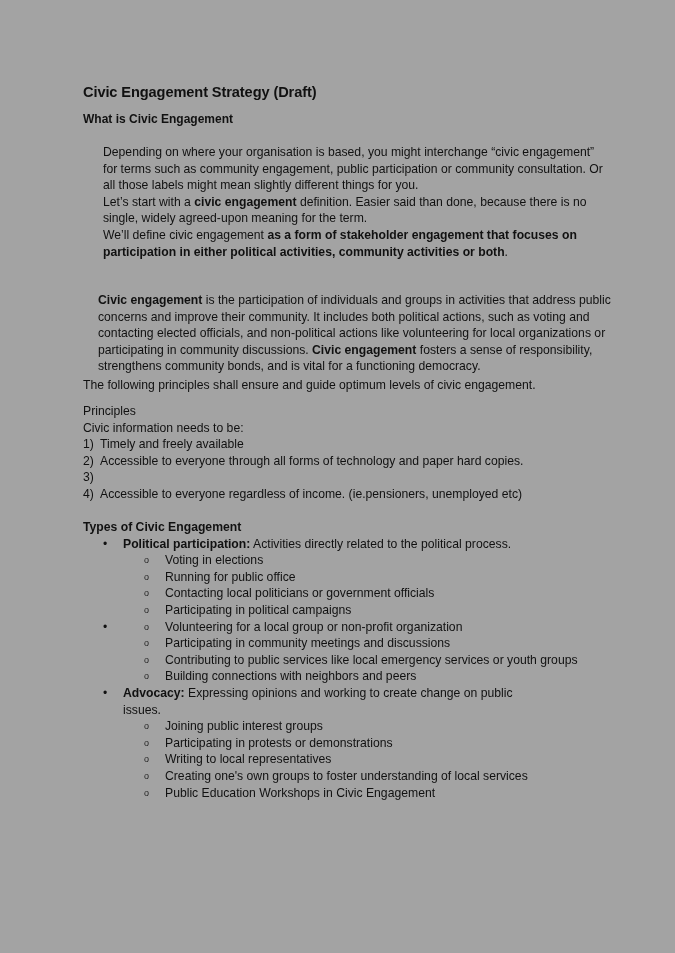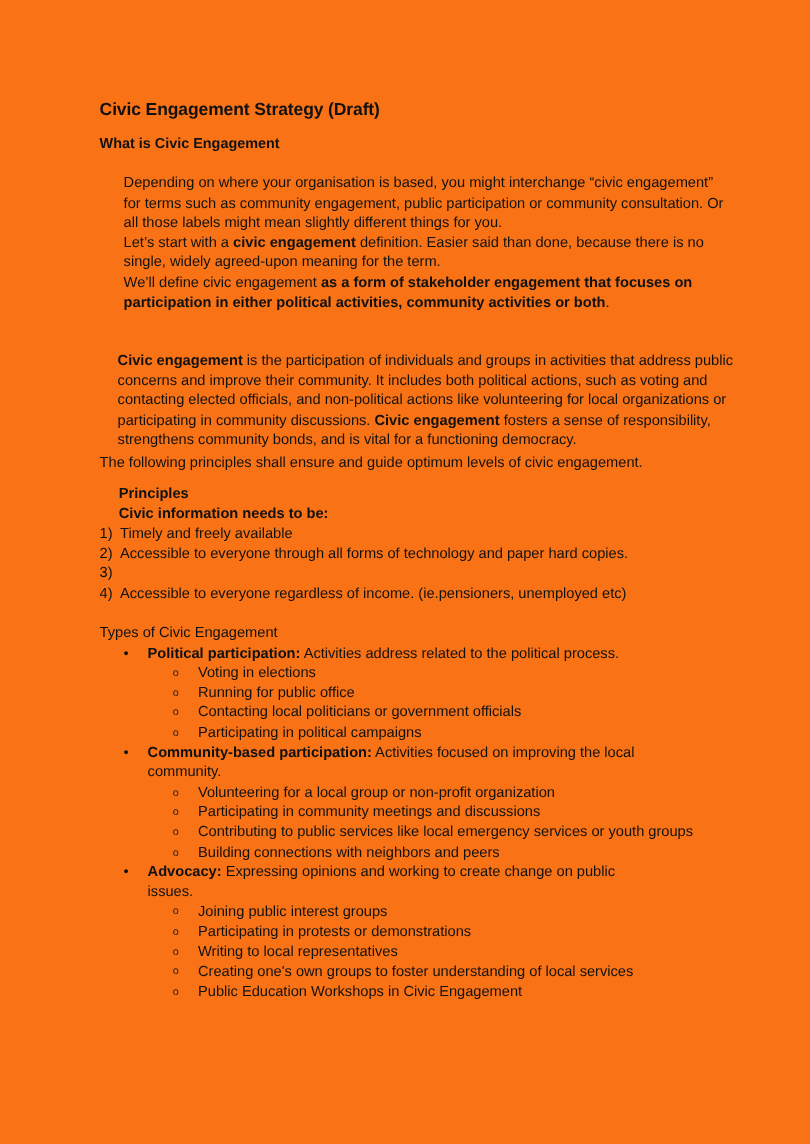--- a/index.html
+++ b/index.html
@@ -1,34 +1,34 @@
 <!DOCTYPE html>
 <html><head>
 <meta charset="utf-8">
 <style>
   html, body { margin: 0; padding: 0; background: #ffffff; }
   body {
     width: 675px; height: 953px; overflow: hidden; position: relative;
     font-family: "Liberation Sans", sans-serif; color: #111111;
     font-size: 12.2px; line-height: 16.6px;
   }
-  .page { position: absolute; left: 0; top: 0; width: 675px; height: 953px; background: #f97316; }
+  .page { position: absolute; left: 0; top: 0; width: 675px; height: 953px; background: #a3a3a3; }
   .title { position: absolute; left: 83px; top: 82px; font-size: 14.6px; font-weight: bold; line-height: 20px; letter-spacing: -0.1px; }
   .h2 { position: absolute; left: 83px; top: 111px; font-size: 12px; font-weight: bold; line-height: 17px; }
   .intro { position: absolute; left: 103px; top: 144px; width: 500px; }
   .intro p { margin: 0; }
   .para { position: absolute; left: 83px; top: 277px; width: 520px; margin: 15px; }
   .follow { position: absolute; left: 83px; top: 377px; margin: 0; white-space: nowrap; }
   .principles { position: absolute; left: 83px; top: 403px; }
-  .principles .bh { font-weight: bold; margin-left: 16px; }
+  .principles .bh { font-weight: normal; }
   .numlist { margin: 0; padding: 0; list-style: none; }
   .numlist li { display: flex; white-space: nowrap; }
   .numlist .num { width: 17px; }
   .types { position: absolute; left: 83px; top: 519px; width: 520px; }
-  .types .bh { font-weight: normal; }
+  .types .bh { font-weight: bold; }
   .bullets { margin: 0; padding: 0; list-style: none; }
   .bullet { position: relative; padding-left: 40px; }
   .bullet .dot { position: absolute; left: 20px; top: 0; }
   .bullet .btext { display: block; width: 430px; }
   .sub { margin: 0; padding: 0; list-style: none; }
   .sub li { position: relative; padding-left: 42px; white-space: nowrap; }
   .sub .circ { position: absolute; left: 21px; top: 0; font-size: 9px; color: #222; }
   b { font-weight: bold; }
 </style>
 </head>
@@ -71,32 +71,31 @@
         </li>
     </ol>
   </div>
 
   <div class="types">
     <div class="bh">Types of Civic Engagement</div>
     <ul class="bullets">
 
       <li class="bullet">
         <span class="dot">•</span>
-        <span class="btext"><b>Political participation:</b><span> Activities address related to the political process.</span></span>
+        <span class="btext"><b>Political participation:</b><span> Activities directly related to the political process.</span></span>
         <ul class="sub">
           <li><span class="circ">o</span><span>Voting in elections</span></li>
           <li><span class="circ">o</span><span>Running for public office</span></li>
           <li><span class="circ">o</span><span>Contacting local politicians or government officials</span></li>
           <li><span class="circ">o</span><span>Participating in political campaigns</span></li>
         </ul>
       </li>
 
       <li class="bullet">
         <span class="dot">•</span>
-        <span class="btext"><b>Community-based participation:</b><span> Activities focused on improving the local community.</span></span>
         <ul class="sub">
           <li><span class="circ">o</span><span>Volunteering for a local group or non-profit organization</span></li>
           <li><span class="circ">o</span><span>Participating in community meetings and discussions</span></li>
           <li><span class="circ">o</span><span>Contributing to public services like local emergency services or youth groups</span></li>
           <li><span class="circ">o</span><span>Building connections with neighbors and peers</span></li>
         </ul>
       </li>
 
       <li class="bullet">
         <span class="dot">•</span>

